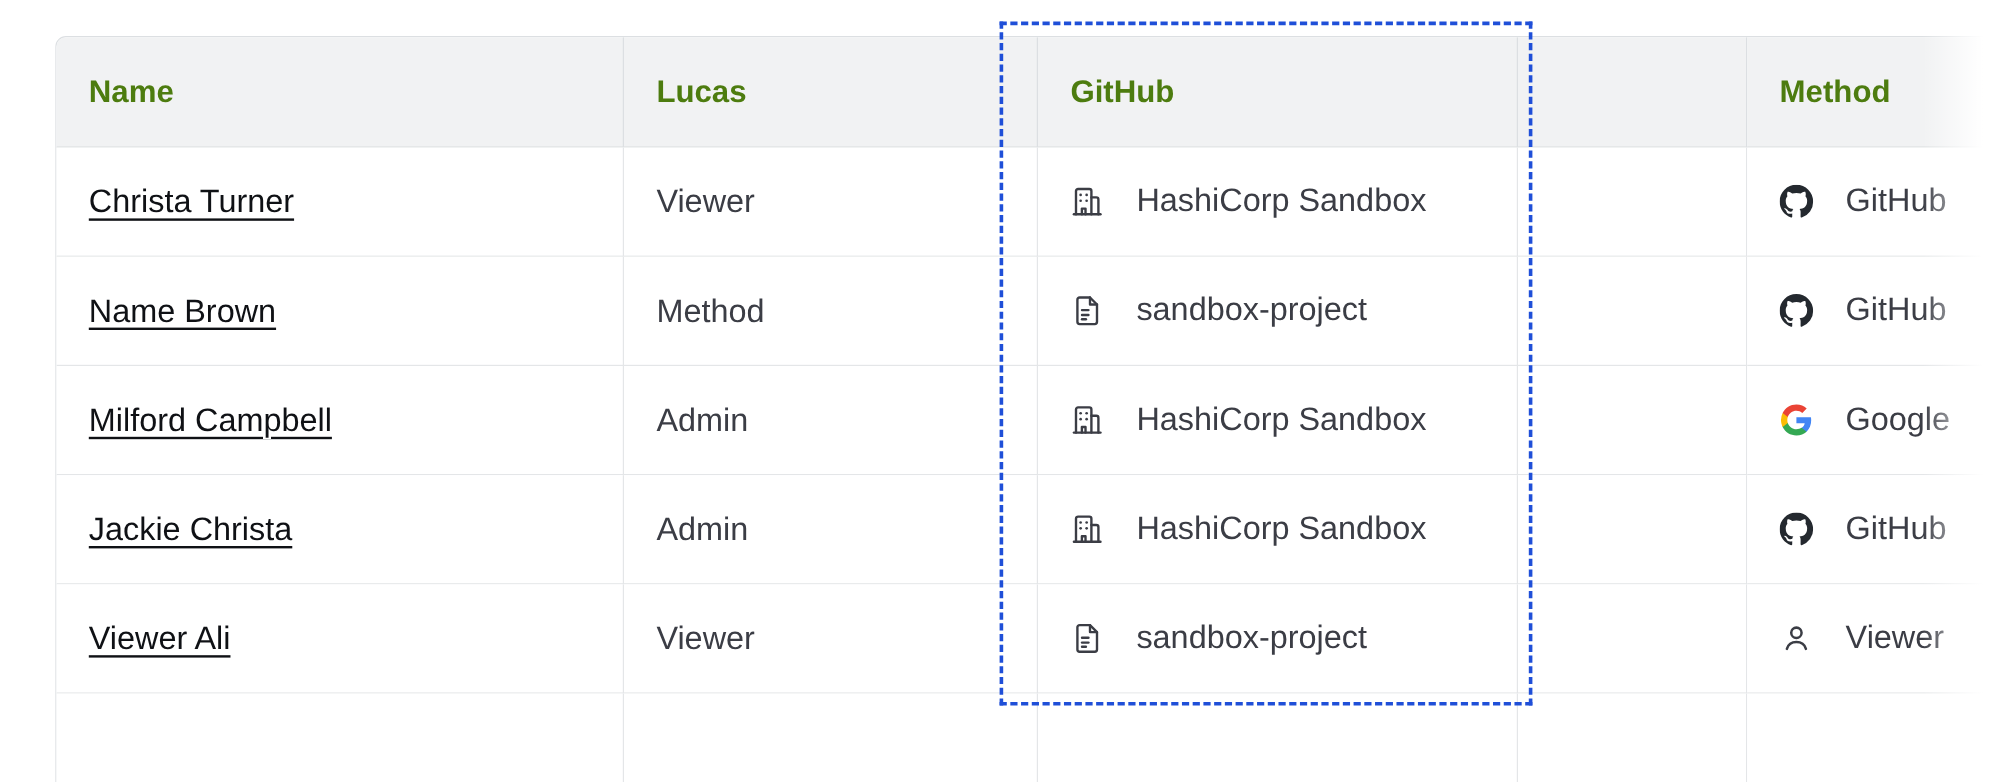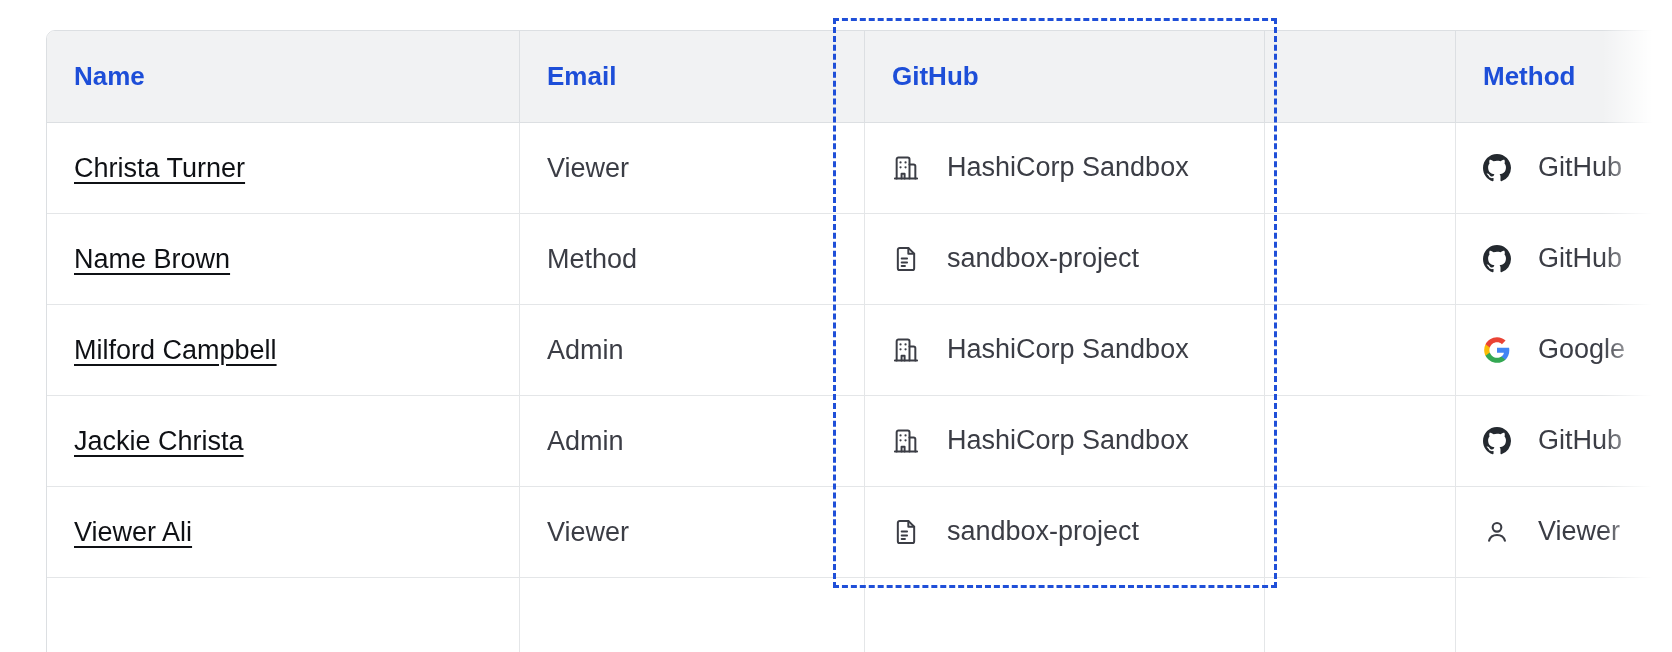--- a/index.html
+++ b/index.html
@@ -47,21 +47,21 @@
   }
 
   col.c-name   { width: 473px; }
   col.c-role   { width: 345px; }
   col.c-scope  { width: 400px; }
   col.c-extra  { width: 191px; }
   col.c-method { width: 291px; }
 
   .data-table thead th {
     background: #f1f2f3;
-    color: #1d4ed8;
+    color: #4d7c0f;
     font-weight: bold;
     font-size: 26px;
     text-align: left;
     padding: 0 0 0 27px;
     height: 91px;
     vertical-align: middle;
     border-bottom: 1px solid #dcdfe2;
     border-right: 1px solid #dcdfe2;
     white-space: nowrap;
   }
@@ -138,21 +138,21 @@
       <colgroup>
         <col class="c-name">
           <col class="c-role">
           <col class="c-scope">
           <col class="c-extra">
           <col class="c-method">
       </colgroup>
       <thead>
         <tr>
           <th>Name</th>
-          <th>Email</th>
+          <th>Lucas</th>
           <th>GitHub</th>
           <th></th>
           <th>Method</th>
         </tr>
       </thead>
       <tbody>
 
         <tr>
           <td>
             <span class="name-link">Christa Turner</span>

